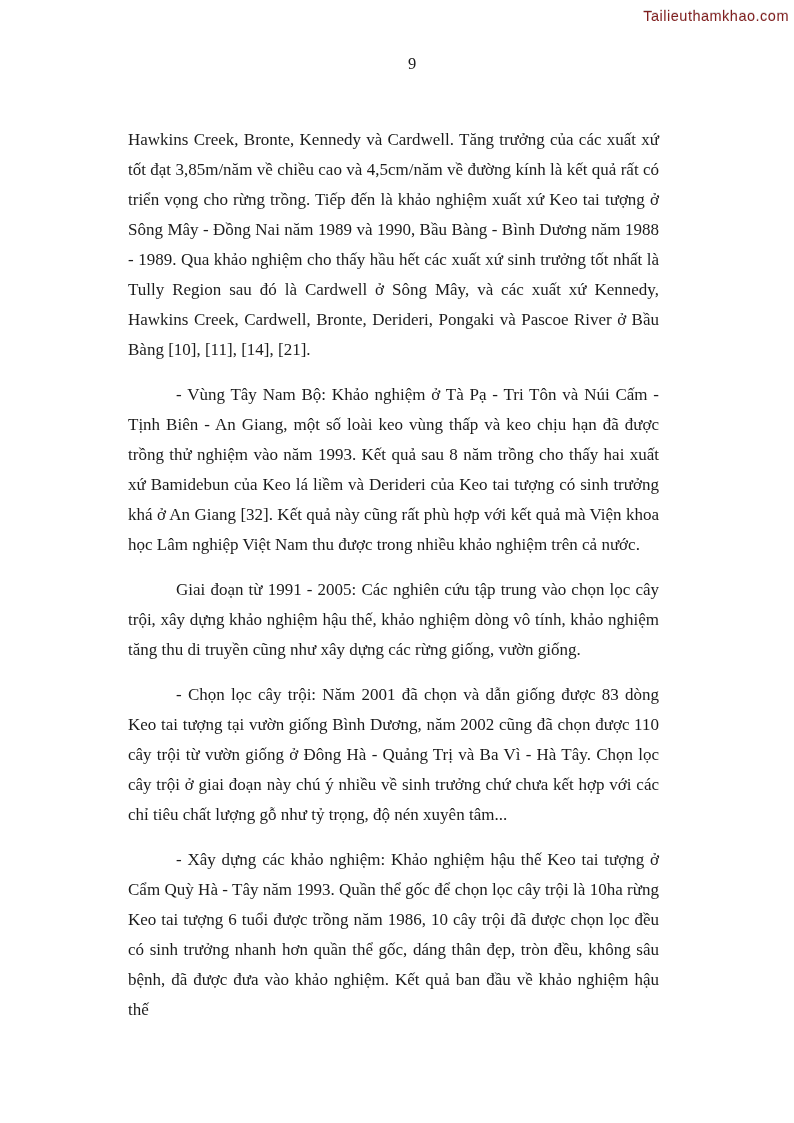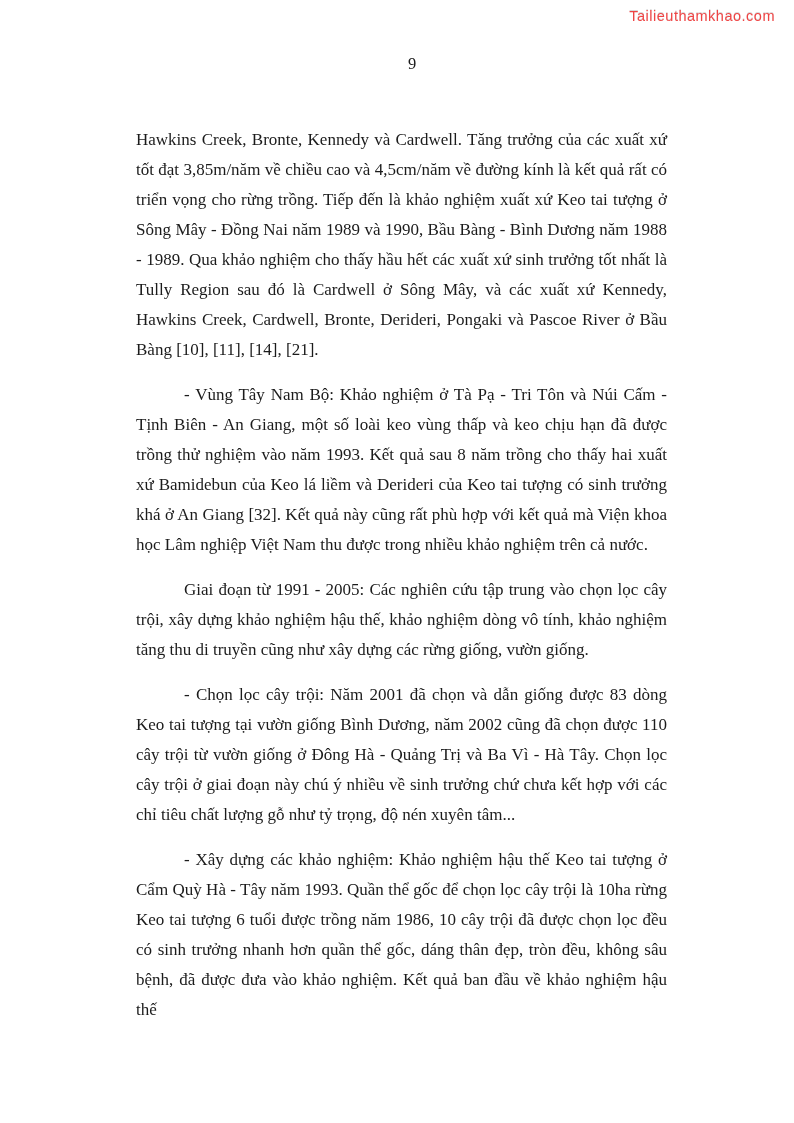--- a/index.html
+++ b/index.html
@@ -12,37 +12,37 @@
     width: 794px;
     height: 1123px;
     background: #ffffff;
     overflow: hidden;
     font-family: "Liberation Serif", serif;
     color: #1b1b1b;
   }
   .watermark {
     position: absolute;
     top: 8px;
-    right: 19px;
+    right: 5px;
     font-family: "Liberation Sans", sans-serif;
     font-size: 14.5px;
-    color: #ef4444;
+    color: #7f1d1d;
     letter-spacing: 0.5px;
     text-shadow: 0 1px 0 #ffffff, 0 -1px 0 #d9d9d9;
   }
   .page-number {
     position: absolute;
     top: 54px;
     left: 408px;
     font-size: 16.5px;
     color: #1b1b1b;
   }
   .content {
     position: absolute;
-    left: 136px;
+    left: 128px;
     top: 125px;
     width: 531px;
     font-size: 17px;
     line-height: 30px;
     text-align: justify;
     text-justify: inter-word;
   }
   .content p {
     margin: 0 0 15px 0;
   }

